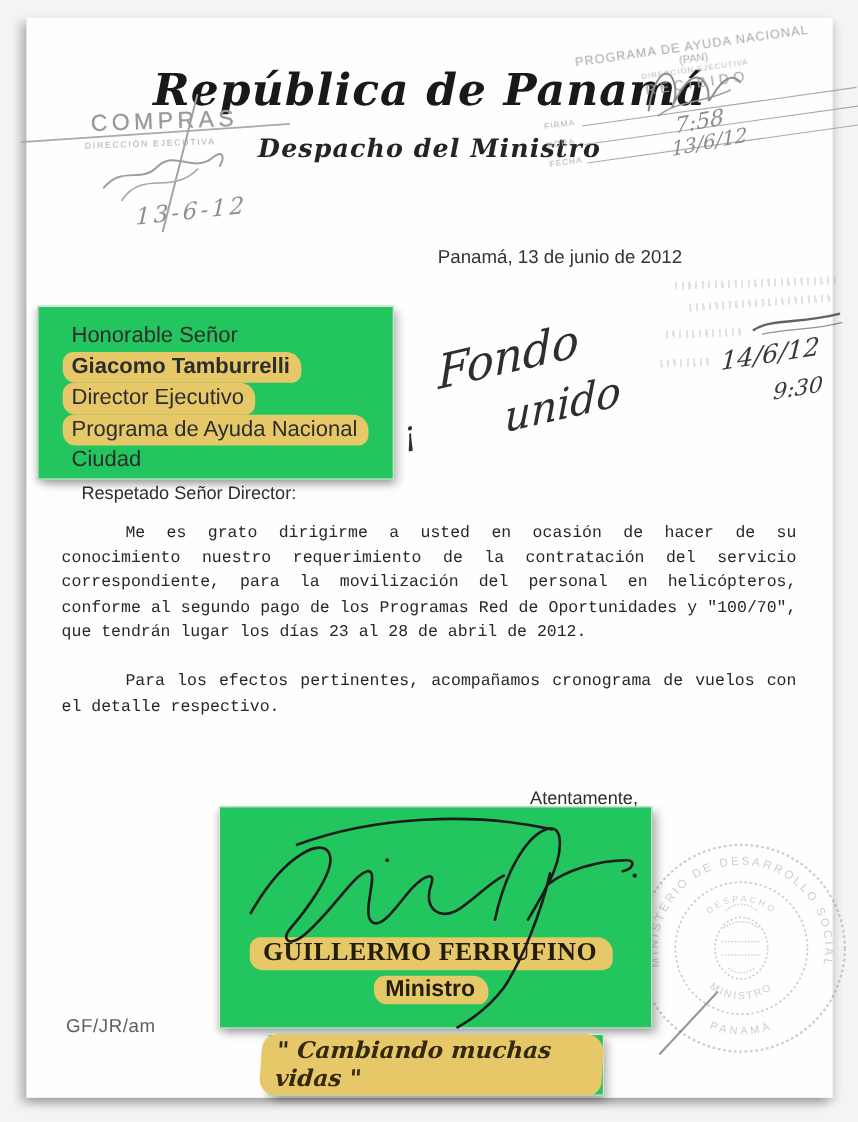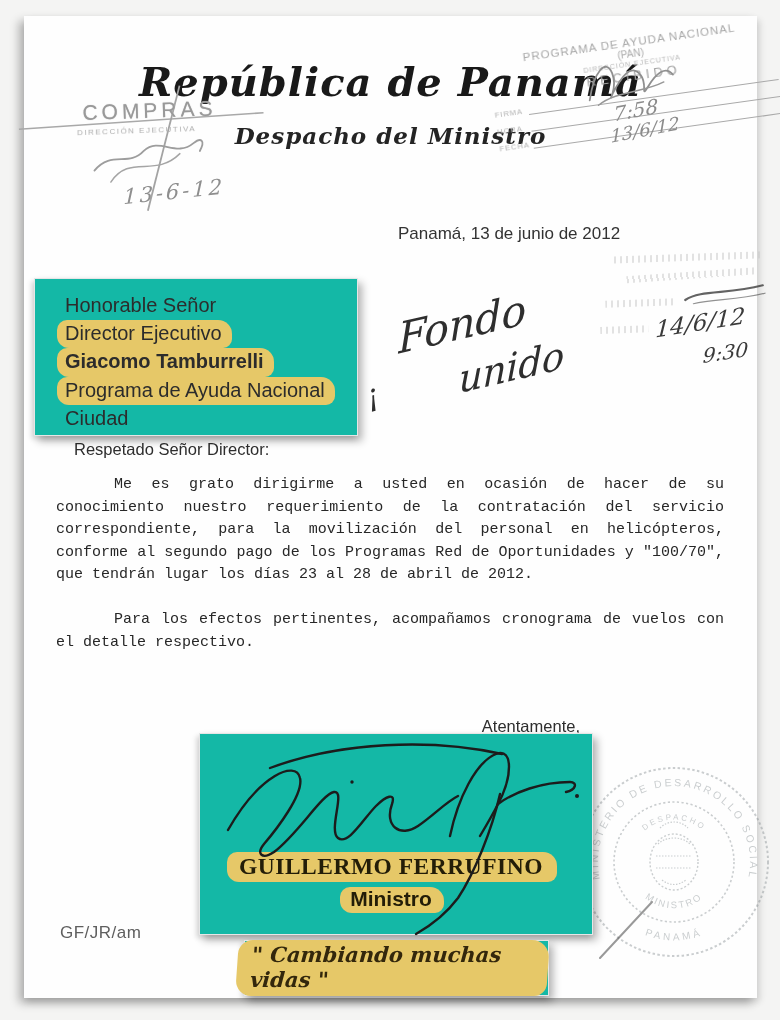--- a/index.html
+++ b/index.html
@@ -45,21 +45,21 @@
   
   .st-faded { left:574px; top:236px; width:175px; height:140px; transform:rotate(-2deg); }
   .st-faded .bar { position:absolute; height:7px; opacity:.5;
     background:repeating-linear-gradient(90deg,#c6c6c6 0 2px, transparent 2px 6px); }
   .st-faded .hd { position:absolute; font-family:"DejaVu Serif", serif; font-style:italic; color:#3a3a3a; transform:skewX(-12deg) rotate(-7deg); }
 
   
   .dateline { left:374px; top:206px; font-size:17px; line-height:24px; color:#333; }
 
   
-  .box { background:#14b8a6; border:1px solid #e6e6e6;
+  .box { background:#22c55e; border:1px solid #e6e6e6;
     box-shadow:4px 5px 8px rgba(0,0,0,.30), -3px 3px 5px rgba(0,0,0,.12); }
   .recipient { left:10px; top:262px; width:324px; height:158px; padding:13px 0 0 30px; z-index:4; }
   .recipient div { font-size:20px; line-height:27.5px; color:#2c2c2c; }
   .recipient .bold { font-weight:bold; }
 
   .hl { background:#e6c868; border-radius:10px 14px 9px 12px; padding:0 10px 1px 8px; margin-left:-8px; display:inline-block; }
 
   
   .fondo { left:338px; top:276px; width:260px; height:160px; transform:rotate(-13deg); z-index:2; color:#2e2e2e; }
   .fondo span { position:absolute; font-family:"DejaVu Serif", serif; font-style:italic; }
@@ -154,22 +154,22 @@
     <span class="hd" style="left:58px; top:58px; font-size:23px;">14/6/12</span>
     <span class="hd" style="left:104px; top:90px; font-size:20px;">9:30</span>
   </div>
 
   <div class="abs dateline">
     <div>Panamá,  13 de junio de 2012</div>
   </div>
 
   <div class="abs box recipient">
     <div>Honorable Señor</div>
+    <div><span class="hl bold">Giacomo Tamburrelli</span></div>
     <div><span class="hl">Director Ejecutivo</span></div>
-    <div><span class="hl bold">Giacomo Tamburrelli</span></div>
     <div><span class="hl">Programa de Ayuda Nacional</span></div>
     <div>Ciudad</div>
   </div>
 
   <div class="abs fondo">
     <span class="ex">¡</span>
     <span class="w1">Fondo</span>
     <span class="w2">unido</span>
   </div>
 

